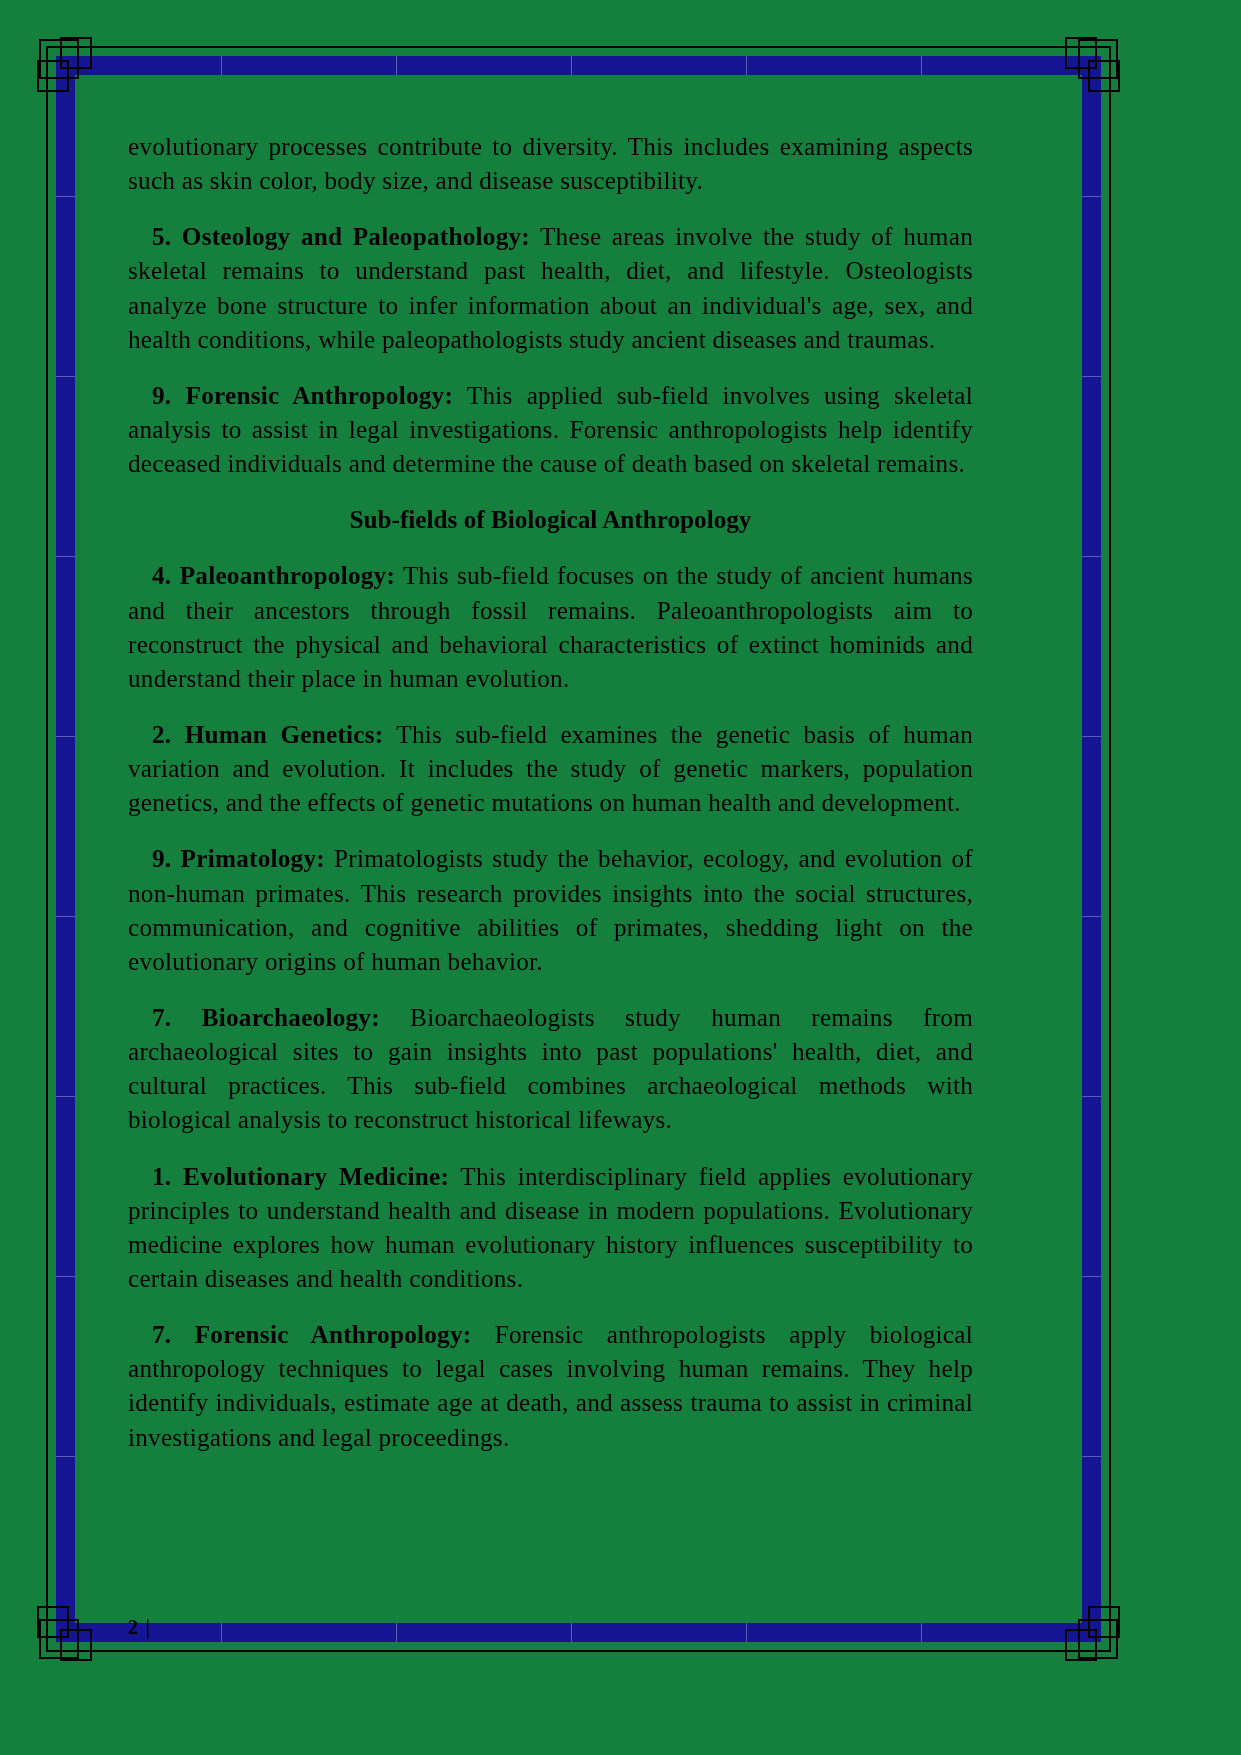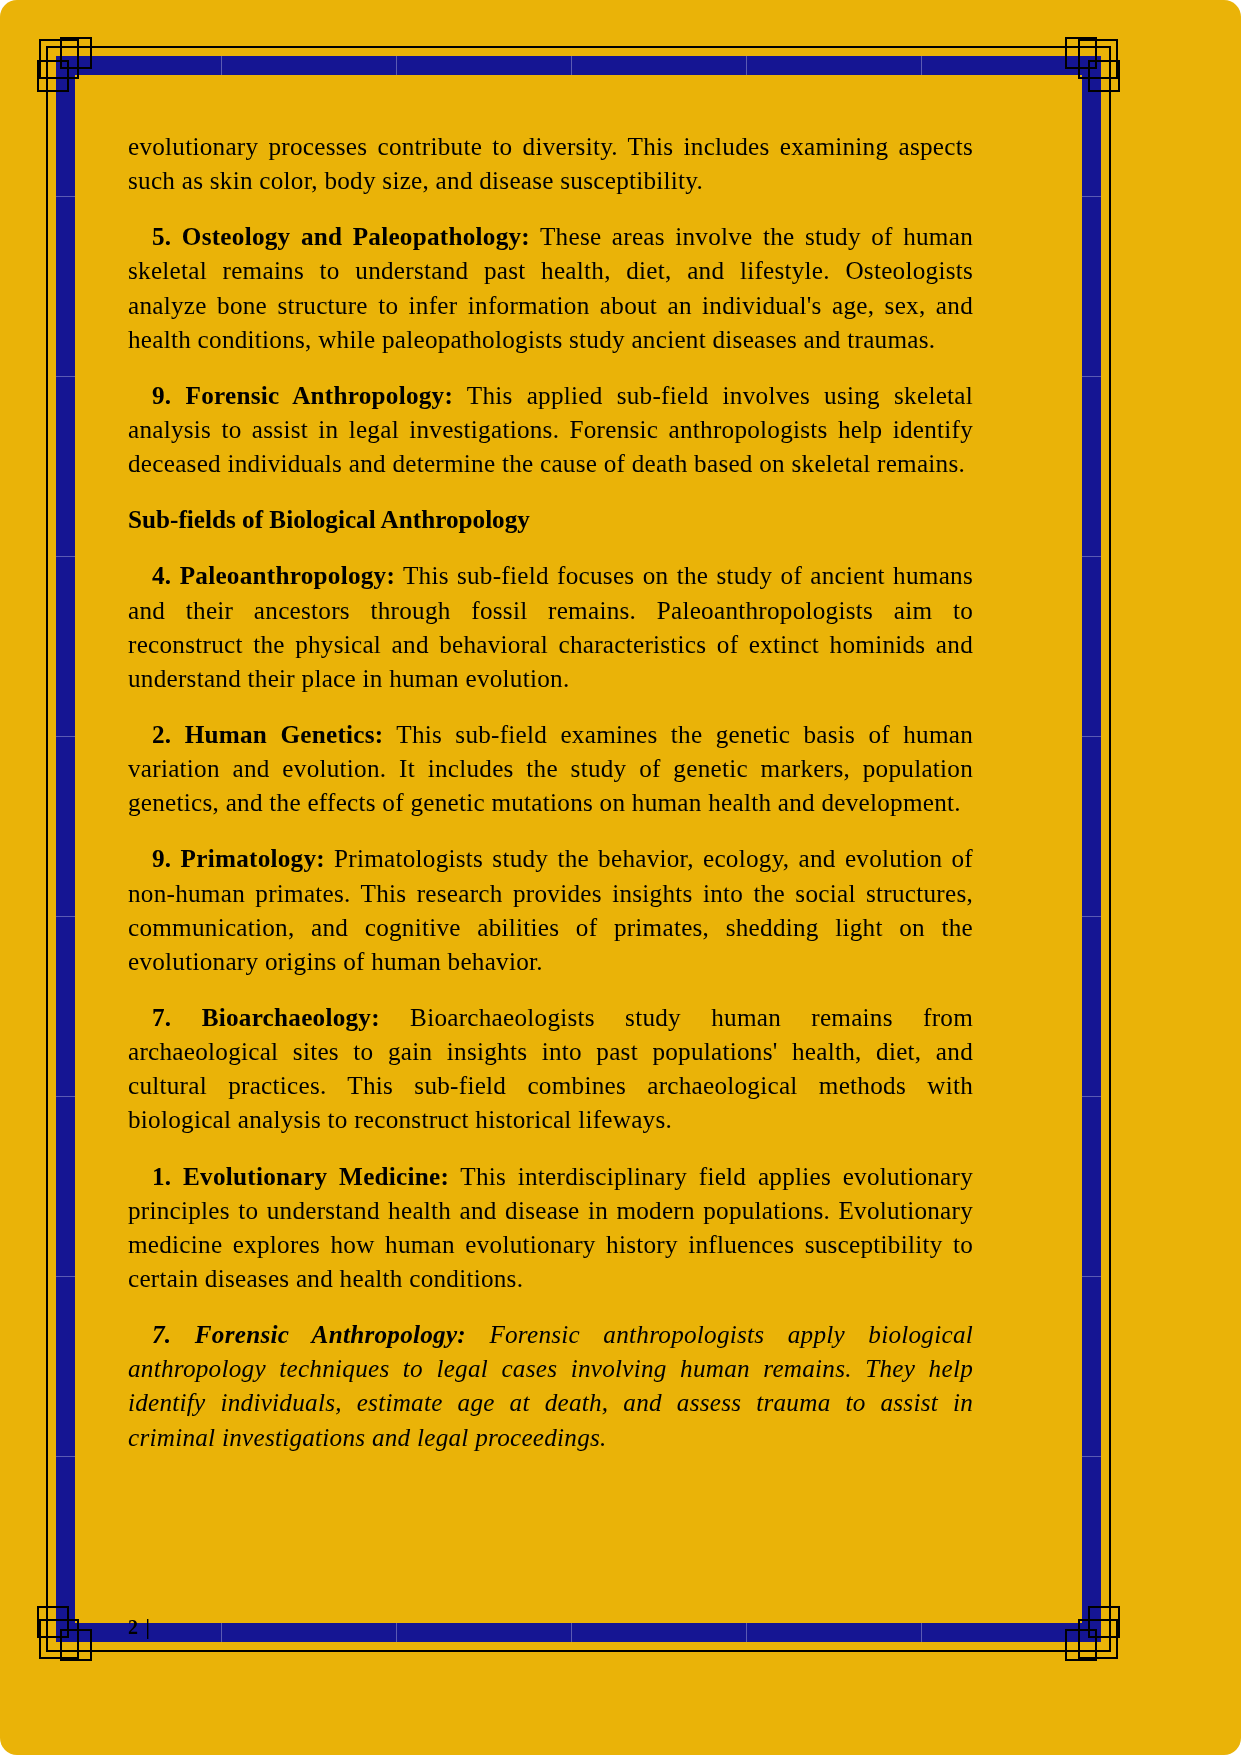--- a/index.html
+++ b/index.html
@@ -11,23 +11,22 @@
     height: 1755px;
     background: #ffffff;
     font-family: "Liberation Serif", "DejaVu Serif", serif;
     overflow: hidden;
   }
 
   .page {
     position: relative;
     width: 1241px;
     height: 1755px;
-    background: #eab308;
+    background: #15803d;
     box-sizing: border-box;
-    border-radius: 17px;
   }
 
   
   .frame {
     position: absolute;
     left: 46px;
     top: 46px;
     width: 1065px;
     height: 1606px;
     pointer-events: none;
@@ -98,33 +97,34 @@
 
   p.para {
     margin: 0 0 22px 0;
     font-size: 25.2px;
     line-height: 1.355;
     color: #000000;
     text-align: justify;
     text-justify: inter-word;
     letter-spacing: 0.01em;
   }
-  p.para:last-child { margin-bottom: 0; font-style: italic; }
+  p.para:last-child { margin-bottom: 0; }
 
   .lead {
     font-weight: bold;
     margin-left: 24px;
   }
 
   h2.section-heading {
     margin: 0 0 22px 0;
     font-size: 25.2px;
     line-height: 1.355;
     font-weight: bold;
     color: #000000;
+    text-align: center;
   }
 
   
   .page-number {
     position: absolute;
     left: 128px;
     top: 1616px;
     font-size: 20px;
     font-weight: bold;
     color: #000000;

